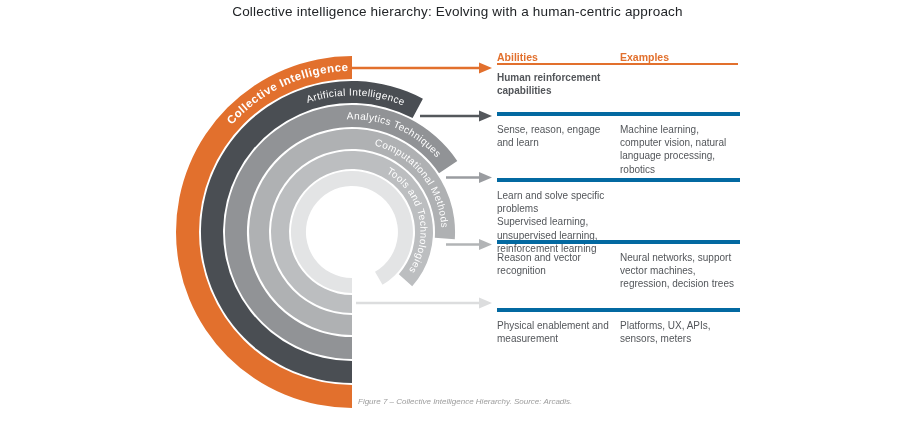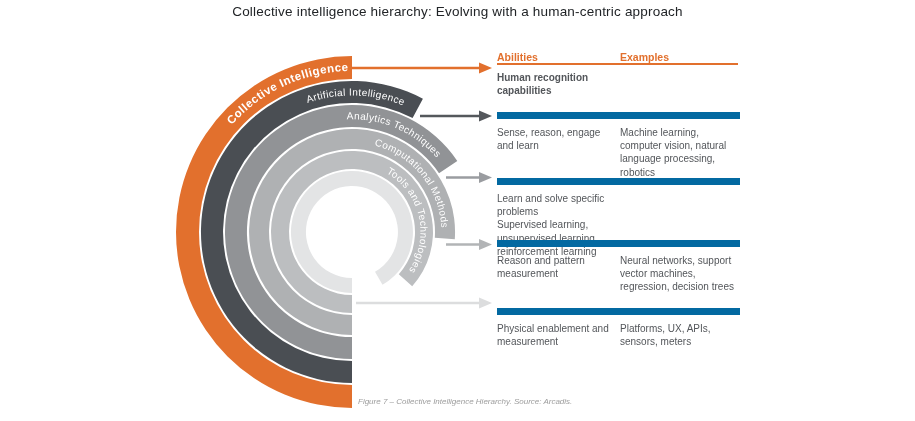--- a/index.html
+++ b/index.html
@@ -11,21 +11,21 @@
   .arc-label{fill:#ffffff;font-size:10px;letter-spacing:.4px;}
   .arc-label.bold{font-size:11.5px;font-weight:bold;letter-spacing:.5px;}
   
   .tbl-head{position:absolute;top:51px;left:497px;width:243px;display:flex;}
   .tbl-head .h{font-size:10.5px;font-weight:bold;color:#E2702D;}
   .tbl-head .h.a{width:123px;}
   .tbl-head .h.e{width:120px;}
   .orange-rule{position:absolute;left:497px;top:63px;width:241px;height:2px;background:#E2702D;}
   .row{position:absolute;left:497px;width:243px;display:flex;align-items:flex-start;
        padding-top:7px;box-sizing:border-box;}
-  .row.sep{border-top:7px solid #0369a1;}
+  .row.sep{border-top:4px solid #0369a1;}
   .cell{font-size:10px;line-height:1.32;color:#53565A;}
   .cell.a{width:123px;padding-right:11px;box-sizing:border-box;}
   .cell.e{width:118px;}
   .row.first .cell{font-weight:bold;}
   .caption{position:absolute;left:358px;top:397px;font-size:8px;font-style:italic;color:#9C9C9C;}
 </style>
 </head>
 <body>
 
 <div id="stage">
@@ -87,32 +87,32 @@
     </g>
   </svg>
 
   <div class="tbl-head">
     <div class="h a">Abilities</div>
     <div class="h e">Examples</div>
   </div>
   <div class="orange-rule"></div>
 
   <div class="row first" style="top:64px;">
-    <div class="cell a">Human recognition capabilities</div>
+    <div class="cell a">Human reinforcement capabilities</div>
   </div>
   <div class="row sep" style="top:112px;">
     <div class="cell a">Sense, reason, engage and learn</div>
     <div class="cell e">Machine learning, computer vision, natural language processing, robotics</div>
   </div>
   <div class="row sep" style="top:178px;flex-direction:column;">
     <div class="cell a">Learn and solve specific problems</div>
     <div class="cell e">Supervised learning, unsupervised learning, reinforcement learning</div>
   </div>
   <div class="row sep" style="top:240px;">
-    <div class="cell a">Reason and pattern measurement</div>
+    <div class="cell a">Reason and vector recognition</div>
     <div class="cell e">Neural networks, support vector machines, regression, decision trees</div>
   </div>
   <div class="row sep" style="top:308px;">
     <div class="cell a">Physical enablement and measurement</div>
     <div class="cell e">Platforms, UX, APIs, sensors, meters</div>
   </div>
 
   <div class="caption">Figure 7 – Collective Intelligence Hierarchy. Source: Arcadis.</div>
 </div>
 

